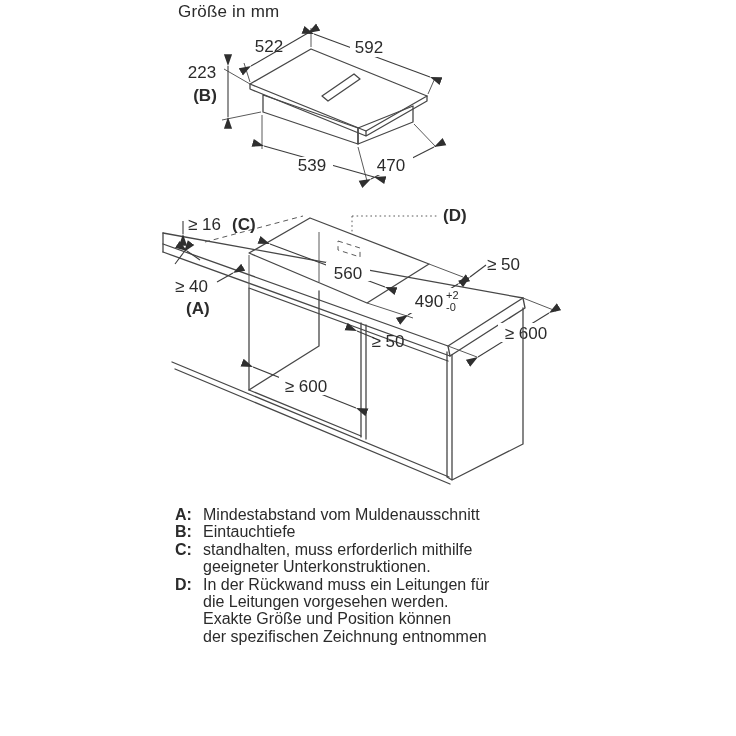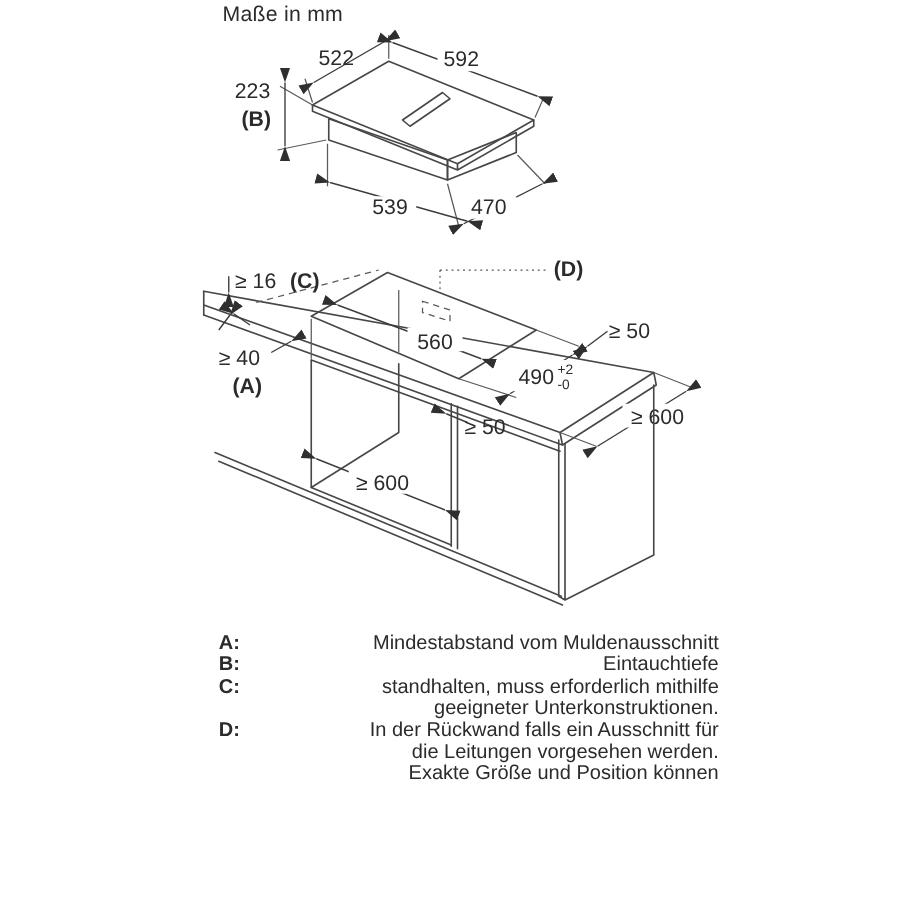--- a/index.html
+++ b/index.html
@@ -11,26 +11,26 @@
   svg .b{font-weight:bold;}
   .ln{stroke:#474747;stroke-width:1.3;fill:none;stroke-linecap:round;stroke-linejoin:round;}
   .dim{stroke:#3c3c3c;stroke-width:1.1;fill:none;}
   .thin{stroke:#5a5a5a;stroke-width:1;fill:none;}
   .dash{stroke-dasharray:5,4;}
   .dot{stroke-dasharray:1.6,3;}
   .wbg{fill:#ffffff;}
   #legend{position:absolute;left:175px;top:506px;width:400px;font-size:16px;line-height:17.4px;color:#2b2b2b;}
   .lg-entry{display:flex;}
   .lg-key{width:28px;flex:none;font-weight:bold;}
-  .lg-lines{flex:1;text-align:right;}
+  .lg-lines{flex:1;}
 </style>
 </head>
 <body>
 
-<div id="title">Maße in mm</div>
+<div id="title">Größe in mm</div>
 
 <svg width="736" height="736" viewBox="0 0 736 736">
   <defs>
     <marker id="arw" viewBox="0 0 10 8" refX="0.5" refY="4" markerWidth="11.5" markerHeight="9" orient="auto-start-reverse">
       <path d="M0.5,4 L10,0.7 L10,7.3 Z" fill="#2f2f2f"></path>
     </marker>
   </defs>
 
   <g>
 
@@ -146,18 +146,19 @@
   <div class="lg-entry">
     <span class="lg-key">C:</span>
     <span class="lg-lines">
       <div>standhalten, muss erforderlich mithilfe</div>
       <div>geeigneter Unterkonstruktionen.</div>
     </span>
   </div>
   <div class="lg-entry">
     <span class="lg-key">D:</span>
     <span class="lg-lines">
-      <div>In der Rückwand falls ein Ausschnitt für</div>
+      <div>In der Rückwand muss ein Leitungen für</div>
       <div>die Leitungen vorgesehen werden.</div>
       <div>Exakte Größe und Position können</div>
+      <div>der spezifischen Zeichnung entnommen</div>
     </span>
   </div>
 </div>
 
 </body></html>

